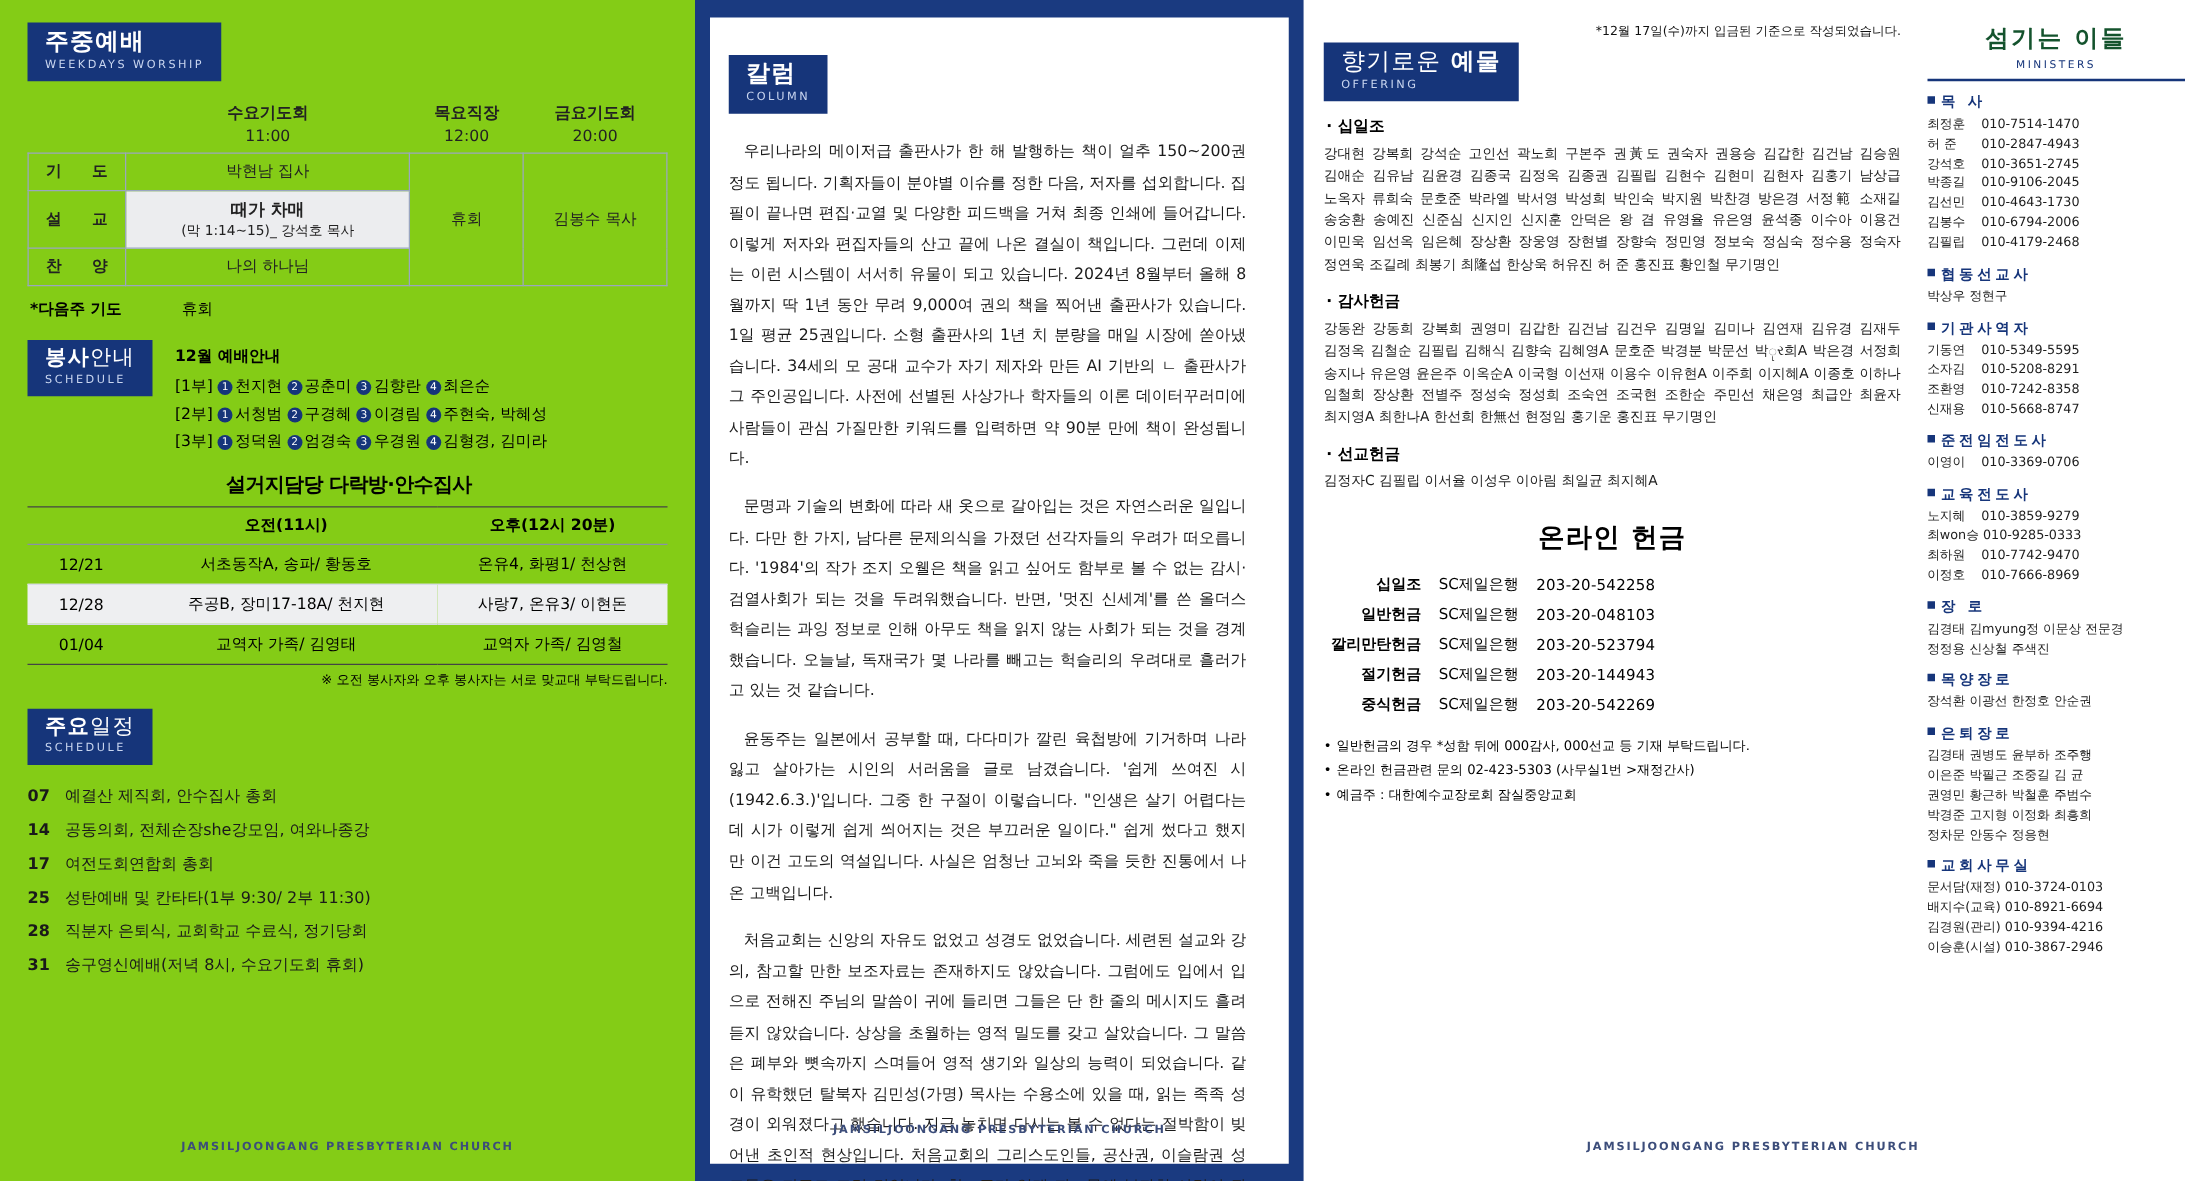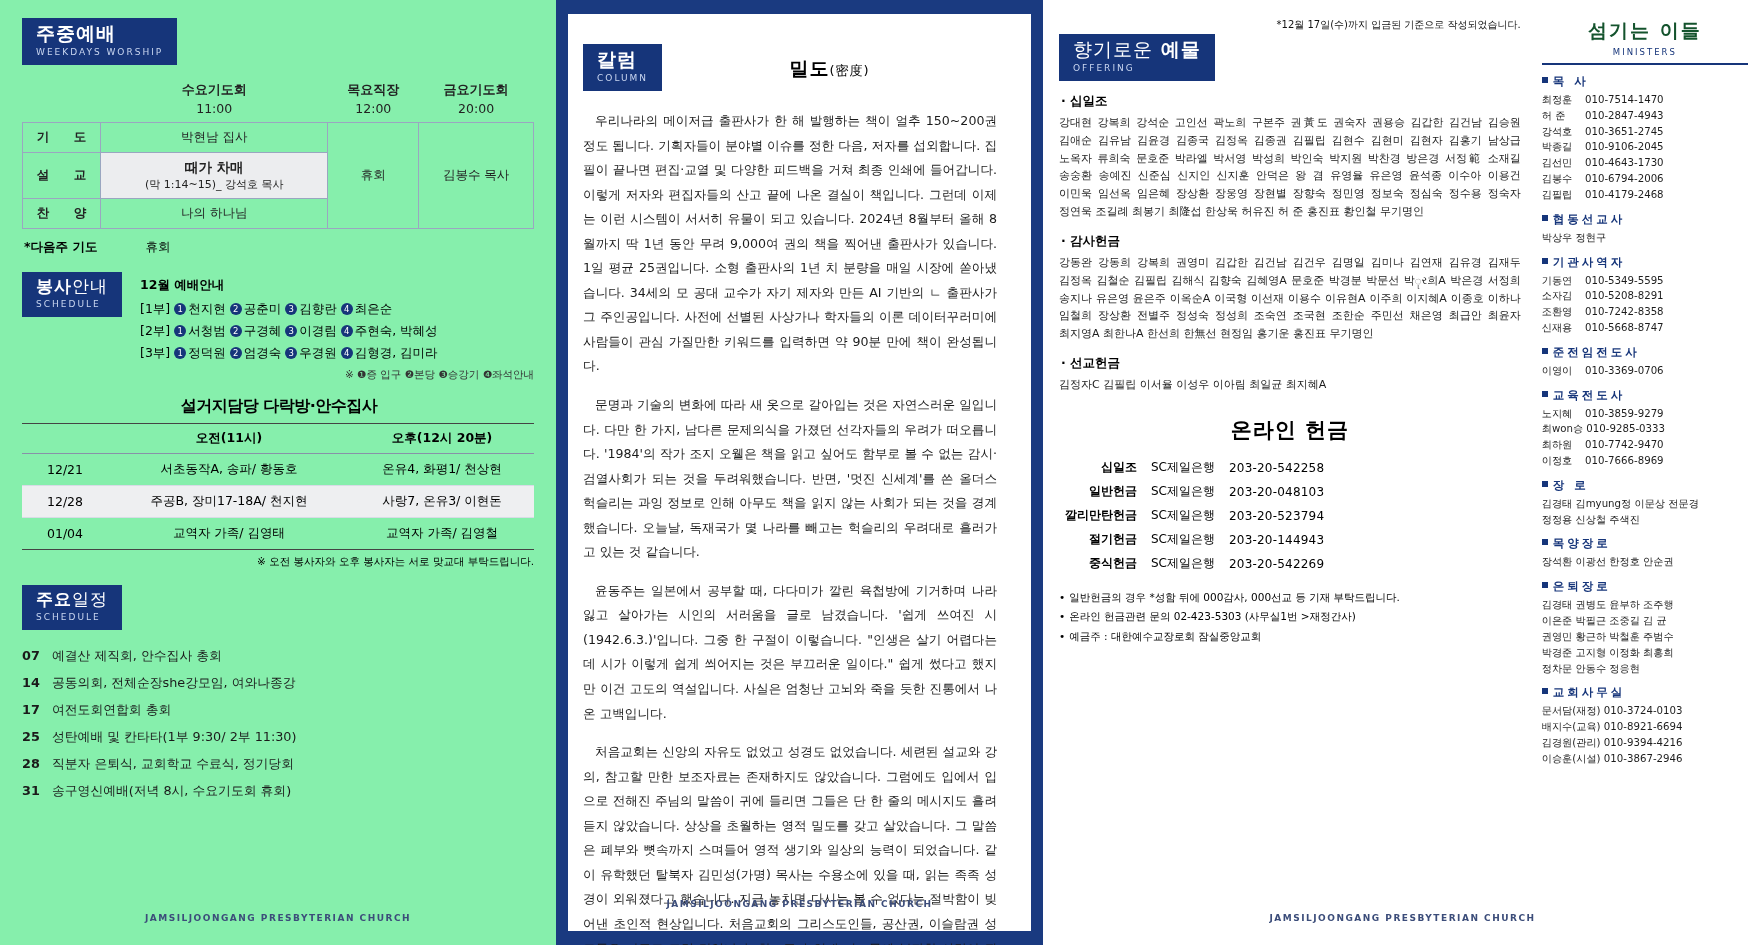--- a/index.html
+++ b/index.html
@@ -15,21 +15,21 @@
     display: flex;
     overflow: hidden;
   }
   
   .panel {
     position: relative;
     background: #ffffff;
   }
   .panel-left {
     width: 596px; height: 945px;
-    background: #86efac;
+    background: #84cc16;
     padding: 18px 22px 0 22px;
   }
   .panel-mid {
     width: 523px; height: 945px;
     background: #1a3a80;
     padding: 14px 12px;
   }
   .panel-mid-inner {
     background: #ffffff;
     width: 100%; height: 100%;
@@ -368,21 +368,20 @@
           </div>
           <div>
             <span>[3부]</span>
             <span class="num-badge">1</span><span>정덕원</span>
             <span class="num-badge">2</span><span>엄경숙</span>
             <span class="num-badge">3</span><span>우경원</span>
             <span class="num-badge">4</span><span>김형경, 김미라</span>
           </div>
         </div>
       </div>
-      <div class="svc-note">※ ❶증 입구 ❷본당 ❸승강기 ❹좌석안내</div>
     </div>
 
     <div>
       <div class="duty-title">설거지담당 다락방·안수집사</div>
       <table class="duty-tbl">
         <tbody>
             <tr>
           <th style="width:86px"></th>
           <th>오전(11시)</th>
           <th>오후(12시 20분)</th>
@@ -425,23 +424,20 @@
     <div class="footer-brand">JAMSILJOONGANG PRESBYTERIAN CHURCH</div>
   </div>
 
   <div class="panel panel-mid">
     <div class="panel-mid-inner">
       <div class="col-top">
         <div class="badge">
           <span class="kr">칼럼</span>
           <span class="en">COLUMN</span>
         </div>
-        <div class="col-title">
-          <span>밀도</span><span class="hanja">(密度)</span>
-        </div>
       </div>
 
       <div class="col-body">
         <p>우리나라의 메이저급 출판사가 한 해 발행하는 책이 얼추 150~200권 정도 됩니다. 기획자들이 분야별 이슈를 정한 다음, 저자를 섭외합니다. 집필이 끝나면 편집·교열 및 다양한 피드백을 거쳐 최종 인쇄에 들어갑니다. 이렇게 저자와 편집자들의 산고 끝에 나온 결실이 책입니다. 그런데 이제는 이런 시스템이 서서히 유물이 되고 있습니다. 2024년 8월부터 올해 8월까지 딱 1년 동안 무려 9,000여 권의 책을 찍어낸 출판사가 있습니다. 1일 평균 25권입니다. 소형 출판사의 1년 치 분량을 매일 시장에 쏟아냈습니다. 34세의 모 공대 교수가 자기 제자와 만든 AI 기반의 ㄴ 출판사가 그 주인공입니다. 사전에 선별된 사상가나 학자들의 이론 데이터꾸러미에 사람들이 관심 가질만한 키워드를 입력하면 약 90분 만에 책이 완성됩니다.</p>
         <p>문명과 기술의 변화에 따라 새 옷으로 갈아입는 것은 자연스러운 일입니다. 다만 한 가지, 남다른 문제의식을 가졌던 선각자들의 우려가 떠오릅니다. '1984'의 작가 조지 오웰은 책을 읽고 싶어도 함부로 볼 수 없는 감시·검열사회가 되는 것을 두려워했습니다. 반면, '멋진 신세계'를 쓴 올더스 헉슬리는 과잉 정보로 인해 아무도 책을 읽지 않는 사회가 되는 것을 경계했습니다. 오늘날, 독재국가 몇 나라를 빼고는 헉슬리의 우려대로 흘러가고 있는 것 같습니다.</p>
         <p>윤동주는 일본에서 공부할 때, 다다미가 깔린 육첩방에 기거하며 나라 잃고 살아가는 시인의 서러움을 글로 남겼습니다. '쉽게 쓰여진 시(1942.6.3.)'입니다. 그중 한 구절이 이렇습니다. "인생은 살기 어렵다는데 시가 이렇게 쉽게 씌어지는 것은 부끄러운 일이다." 쉽게 썼다고 했지만 이건 고도의 역설입니다. 사실은 엄청난 고뇌와 죽을 듯한 진통에서 나온 고백입니다.</p>
         <p>처음교회는 신앙의 자유도 없었고 성경도 없었습니다. 세련된 설교와 강의, 참고할 만한 보조자료는 존재하지도 않았습니다. 그럼에도 입에서 입으로 전해진 주님의 말씀이 귀에 들리면 그들은 단 한 줄의 메시지도 흘려듣지 않았습니다. 상상을 초월하는 영적 밀도를 갖고 살았습니다. 그 말씀은 폐부와 뼛속까지 스며들어 영적 생기와 일상의 능력이 되었습니다. 같이 유학했던 탈북자 김민성(가명) 목사는 수용소에 있을 때, 읽는 족족 성경이 외워졌다고 했습니다. 지금 놓치면 다시는 볼 수 없다는 절박함이 빚어낸 초인적 현상입니다. 처음교회의 그리스도인들, 공산권, 이슬람권 성도들은 지금도 그럴 것입니다. 창조주가 일개 피조물에 불과한 사람이 된 것도 모자라 자신의 전 생애를 아낌없이 쥐어짜서 남긴 생명의 길과 그 말씀, 우리 너무 가볍게 여기는 건 아닐까요. 하긴, 홍수 같은 정보 속에서 아예 읽을 필요를 못 느끼니 그 무게를 모를 수도 있겠습니다.</p>
       </div>
 
       <div class="mid-footer">JAMSILJOONGANG PRESBYTERIAN CHURCH</div>

